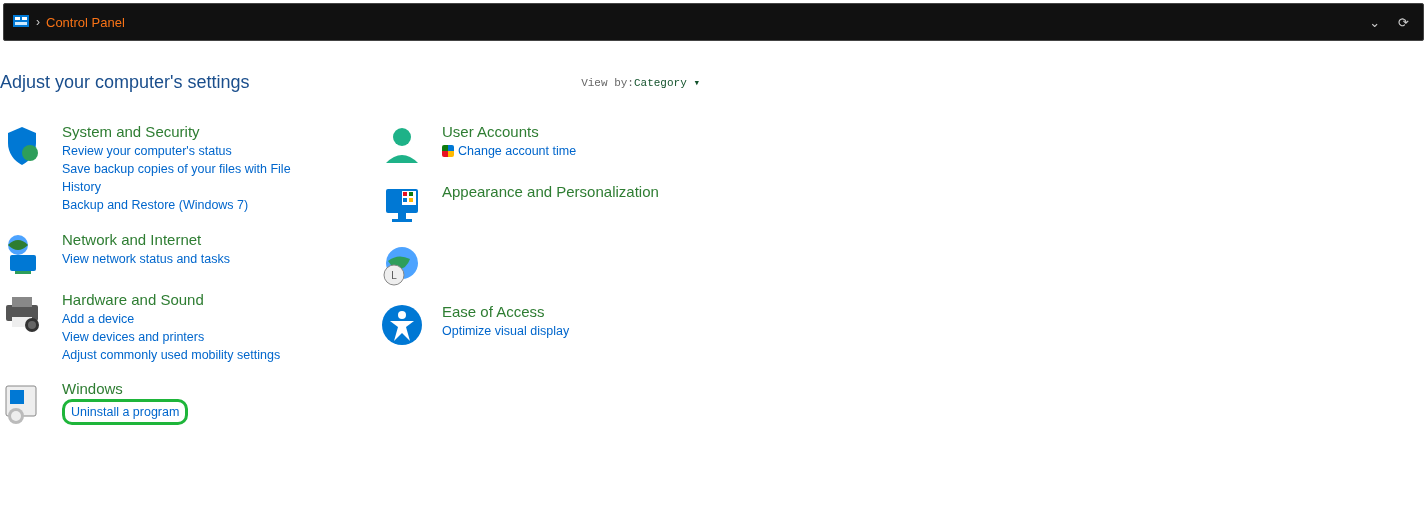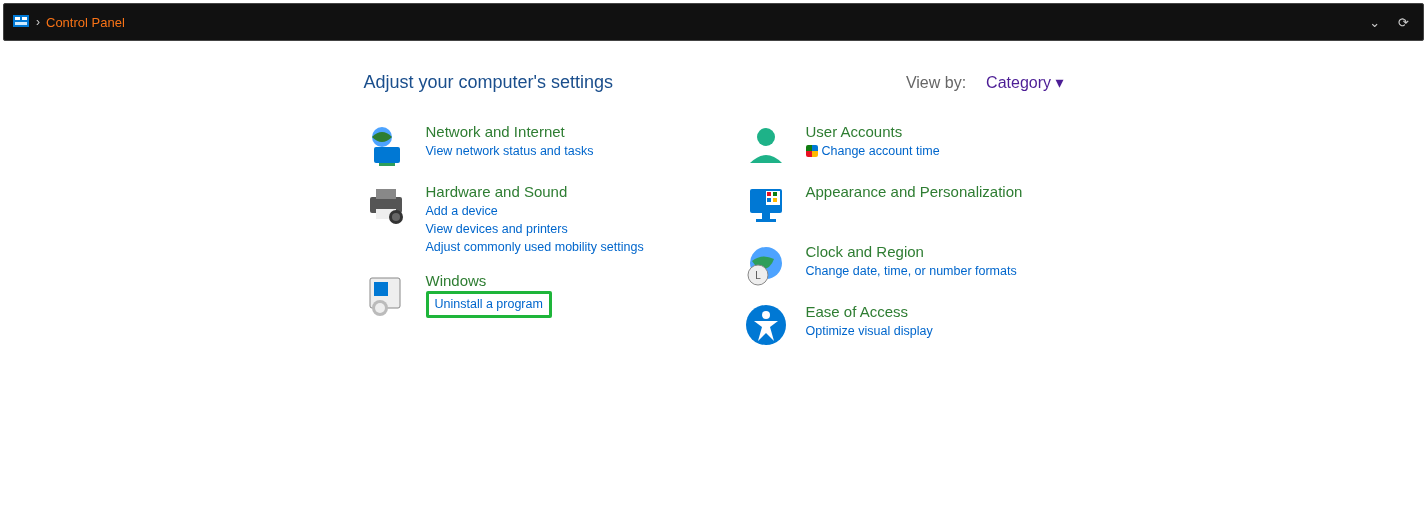--- a/index.html
+++ b/index.html
@@ -38,45 +38,46 @@
       display: flex;
       gap: 18px;
       align-items: center;
       color: #ccc;
       padding-right: 6px;
     }
     .addr-right span { cursor: pointer; font-size: 13px; }
     .content {
       padding: 28px 0 0 0;
       display: flex;
-      justify-content: center;
+      justify-content: flex-start;
     }
     .panel {
       width: 700px;
       position: relative;
     }
     .heading-row {
       display: flex;
       justify-content: space-between;
       align-items: center;
       margin-bottom: 30px;
     }
     .heading {
       color: #1a4e8c;
       font-size: 18px;
     }
     .viewby {
       color: #666;
-      font-size: 16px;
-      display: flex;
-      gap: 20px;
-      align-items: center;
+      font-size: 11px;
+      display: flex;
+      gap: 0;
+      align-items: center;
+      font-family: Liberation Mono, monospace;
     }
     .viewby-link {
-      color: #4c1d95;
+      color: #14532d;
       cursor: pointer;
     }
     .columns {
       display: flex;
       gap: 60px;
     }
     .col { flex: 1; }
     .category {
       display: flex;
       gap: 18px;
@@ -110,21 +111,21 @@
       height: 12px;
       margin-right: 4px;
       vertical-align: -2px;
       background: conic-gradient(#0078d4 0 25%, #ffb900 25% 50%, #e81123 50% 75%, #107c10 75% 100%);
       border-radius: 2px;
     }
     .highlight-box {
       border: 3px solid #1eb53a;
       padding: 1px 6px;
       display: inline-block;
-      border-radius: 2px;
+      border-radius: 10px;
     }
   </style>
 </head>
 <body>
 
 <div class="addressbar">
   <span class="addr-icon">
     <svg viewBox="0 0 18 18">
         <rect x="1" y="2" width="16" height="12" fill="#0078d4"></rect>
         <rect x="3" y="4" width="5" height="3" fill="#fff"></rect>
@@ -147,20 +148,34 @@
       <div class="viewby">
         <span>View by:</span>
         <span class="viewby-link"><span>Category</span> <span>▾</span></span>
       </div>
     </div>
 
     <div class="columns">
 
       <div class="col">
 
+        <div class="category">
+          <span class="cat-icon">
+            <svg viewBox="0 0 44 44">
+                <path d="M22 4 L36 10 V20 C36 30 30 38 22 42 C14 38 8 30 8 20 V10 Z" fill="#0078d4"></path>
+                <circle cx="30" cy="30" r="8" fill="#2e9e5b"></circle>
+              </svg>
+          </span>
+          <div class="cat-body">
+            <div class="cat-title">System and Security</div>
+            <a class="cat-link">Review your computer's status</a>
+            <a class="cat-link">Save backup copies of your files with File History</a>
+            <a class="cat-link">Backup and Restore (Windows 7)</a>
+          </div>
+        </div>
 
         <div class="category">
           <span class="cat-icon">
             <svg viewBox="0 0 44 44">
                 <circle cx="18" cy="14" r="10" fill="#4da3ff"></circle>
                 <path d="M8 14 Q18 4 28 14 Q18 24 8 14" fill="#2e7d32"></path>
                 <rect x="10" y="24" width="26" height="16" rx="2" fill="#0078d4"></rect>
                 <rect x="15" y="40" width="16" height="3" fill="#2e9e5b"></rect>
               </svg>
           </span>
@@ -241,24 +256,20 @@
 
         <div class="category">
           <span class="cat-icon">
             <svg viewBox="0 0 44 44">
                 <circle cx="22" cy="20" r="16" fill="#4da3ff"></circle>
                 <path d="M8 18 Q18 10 30 16 Q26 28 14 26 Z" fill="#2e9e5b"></path>
                 <circle cx="14" cy="32" r="10" fill="#eee" stroke="#888"></circle>
                 <text x="14" y="36" font-size="10" text-anchor="middle" fill="#555">L</text>
               </svg>
           </span>
-          <div class="cat-body">
-            <div class="cat-title">Clock and Region</div>
-            <a class="cat-link">Change date, time, or number formats</a>
-          </div>
         </div>
 
         <div class="category">
           <span class="cat-icon">
             <svg viewBox="0 0 44 44">
                 <circle cx="22" cy="22" r="20" fill="#0078d4"></circle>
                 <circle cx="22" cy="12" r="4" fill="#fff"></circle>
                 <path d="M10 18 L34 18 L26 24 L30 38 L22 30 L14 38 L18 24 Z" fill="#fff"></path>
               </svg>
           </span>

